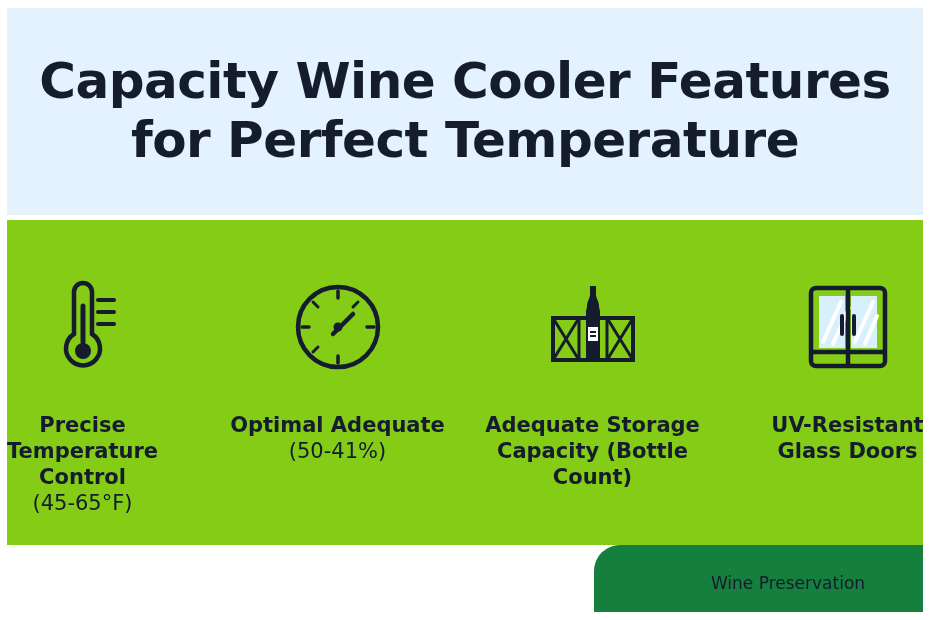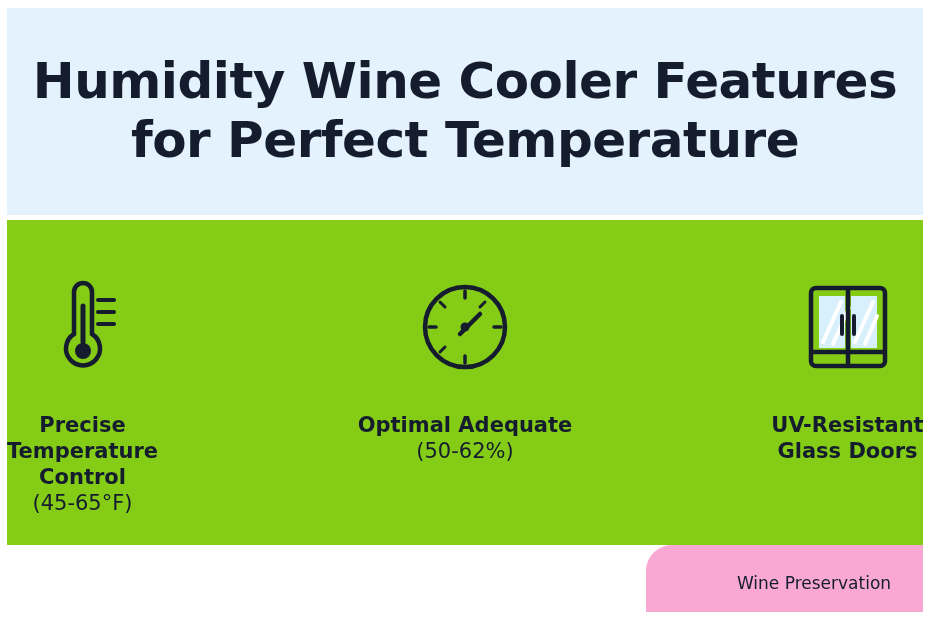--- a/index.html
+++ b/index.html
@@ -133,23 +133,23 @@
     top: 545px;
     left: 0;
     width: 930px;
     height: 75px;
     background: #ffffff;
   }
   .footer-badge {
     position: absolute;
     right: 0;
     top: 0;
-    width: 284px;
+    width: 336px;
     height: 75px;
-    background: #f9a8d4;
+    background: #15803d;
     border-top-left-radius: 26px;
     display: flex;
     align-items: center;
     justify-content: center;
   }
   .footer-text {
     font-family: "DejaVu Sans", sans-serif;
     font-size: 17px;
     color: #141c2e;
     white-space: nowrap;
@@ -159,21 +159,21 @@
     display: block;
   }
 </style>
 </head>
 <body>
 
 <div class="infographic">
 
   <div class="header-band">
     <div class="header-inner">
-      <div class="title-line">Humidity Wine Cooler Features</div>
+      <div class="title-line">Capacity Wine Cooler Features</div>
       <div class="title-line">for Perfect Temperature</div>
     </div>
   </div>
 
   <div class="body-area">
     <div class="features">
 
       <div class="feature">
         <div class="feature-icon">
           <svg class="icon-svg" width="110" height="110" viewBox="0 0 110 110" fill="none" xmlns="http://www.w3.org/2000/svg">
@@ -202,25 +202,43 @@
             <path d="M55 84v7" stroke="#141c2e" stroke-width="3.5" stroke-linecap="round"></path>
             <path d="M19 55h7" stroke="#141c2e" stroke-width="3.5" stroke-linecap="round"></path>
             <path d="M84 55h7" stroke="#141c2e" stroke-width="3.5" stroke-linecap="round"></path>
             <path d="M30 30l5 5" stroke="#141c2e" stroke-width="3" stroke-linecap="round"></path>
             <path d="M75 30l-5 5" stroke="#141c2e" stroke-width="3" stroke-linecap="round"></path>
             <path d="M30 80l5-5" stroke="#141c2e" stroke-width="3" stroke-linecap="round"></path>
           </svg>
         </div>
         <div class="feature-label">
           <div>Optimal Adequate</div>
-          <div class="feature-sub">(50-62%)</div>
+          <div class="feature-sub">(50-41%)</div>
           <div class="feature-sub"></div>
         </div>
       </div>
 
+      <div class="feature">
+        <div class="feature-icon">
+          <svg class="icon-svg" width="120" height="110" viewBox="0 0 120 110" fill="none" xmlns="http://www.w3.org/2000/svg">
+            <rect x="20" y="46" width="80" height="42" stroke="#141c2e" stroke-width="4" fill="none"></rect>
+            <path d="M20 46l26 42M46 46L20 88M74 46l26 42M100 46L74 88" stroke="#141c2e" stroke-width="3"></path>
+            <path d="M46 46v42M74 46v42" stroke="#141c2e" stroke-width="3"></path>
+            <path d="M54 44V34c0-5 3-7 3-12V14h6v8c0 5 3 7 3 12v10" stroke="#141c2e" stroke-width="0" fill="#141c2e"></path>
+            <path d="M53 88V40c0-6 4-8 4-13V16h6v11c0 5 4 7 4 13v48h-14z" fill="#141c2e"></path>
+            <rect x="55" y="55" width="10" height="14" fill="#ffffff"></rect>
+            <path d="M57 59h6v2h-6zM57 63h6v2h-6z" fill="#141c2e"></path>
+          </svg>
+        </div>
+        <div class="feature-label">
+          <div>Adequate Storage</div>
+          <div>Capacity (Bottle</div>
+          <div>Count)</div>
+        </div>
+      </div>
 
       <div class="feature">
         <div class="feature-icon">
           <svg class="icon-svg" width="110" height="110" viewBox="0 0 110 110" fill="none" xmlns="http://www.w3.org/2000/svg">
             <rect x="18" y="16" width="74" height="78" rx="5" stroke="#141c2e" stroke-width="4.5" fill="none"></rect>
             <rect x="26" y="24" width="26" height="52" fill="#d8f0fb"></rect>
             <rect x="58" y="24" width="26" height="52" fill="#d8f0fb"></rect>
             <path d="M30 70l18-40M40 72l16-36" stroke="#ffffff" stroke-width="4" stroke-linecap="round"></path>
             <path d="M62 70l18-40M72 72l12-28" stroke="#ffffff" stroke-width="4" stroke-linecap="round"></path>
             <path d="M55 16v78" stroke="#141c2e" stroke-width="4.5"></path>

